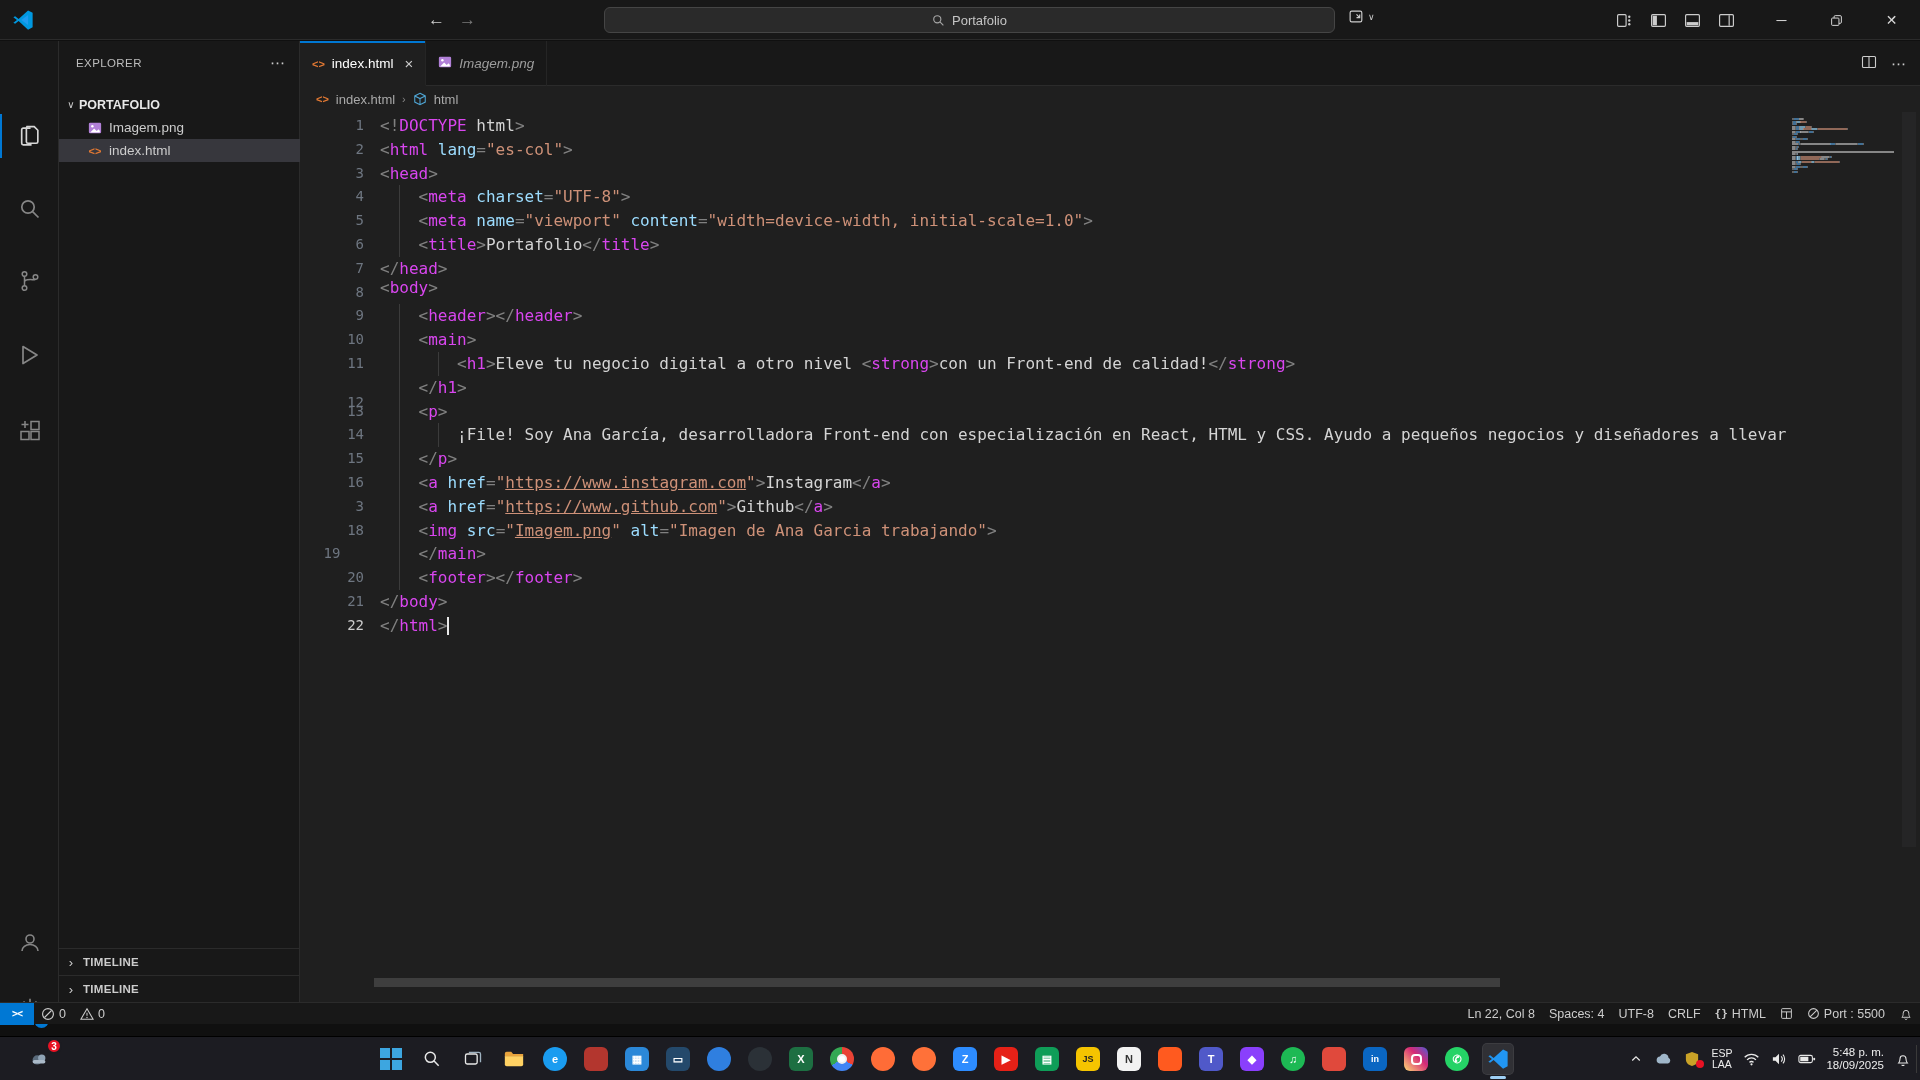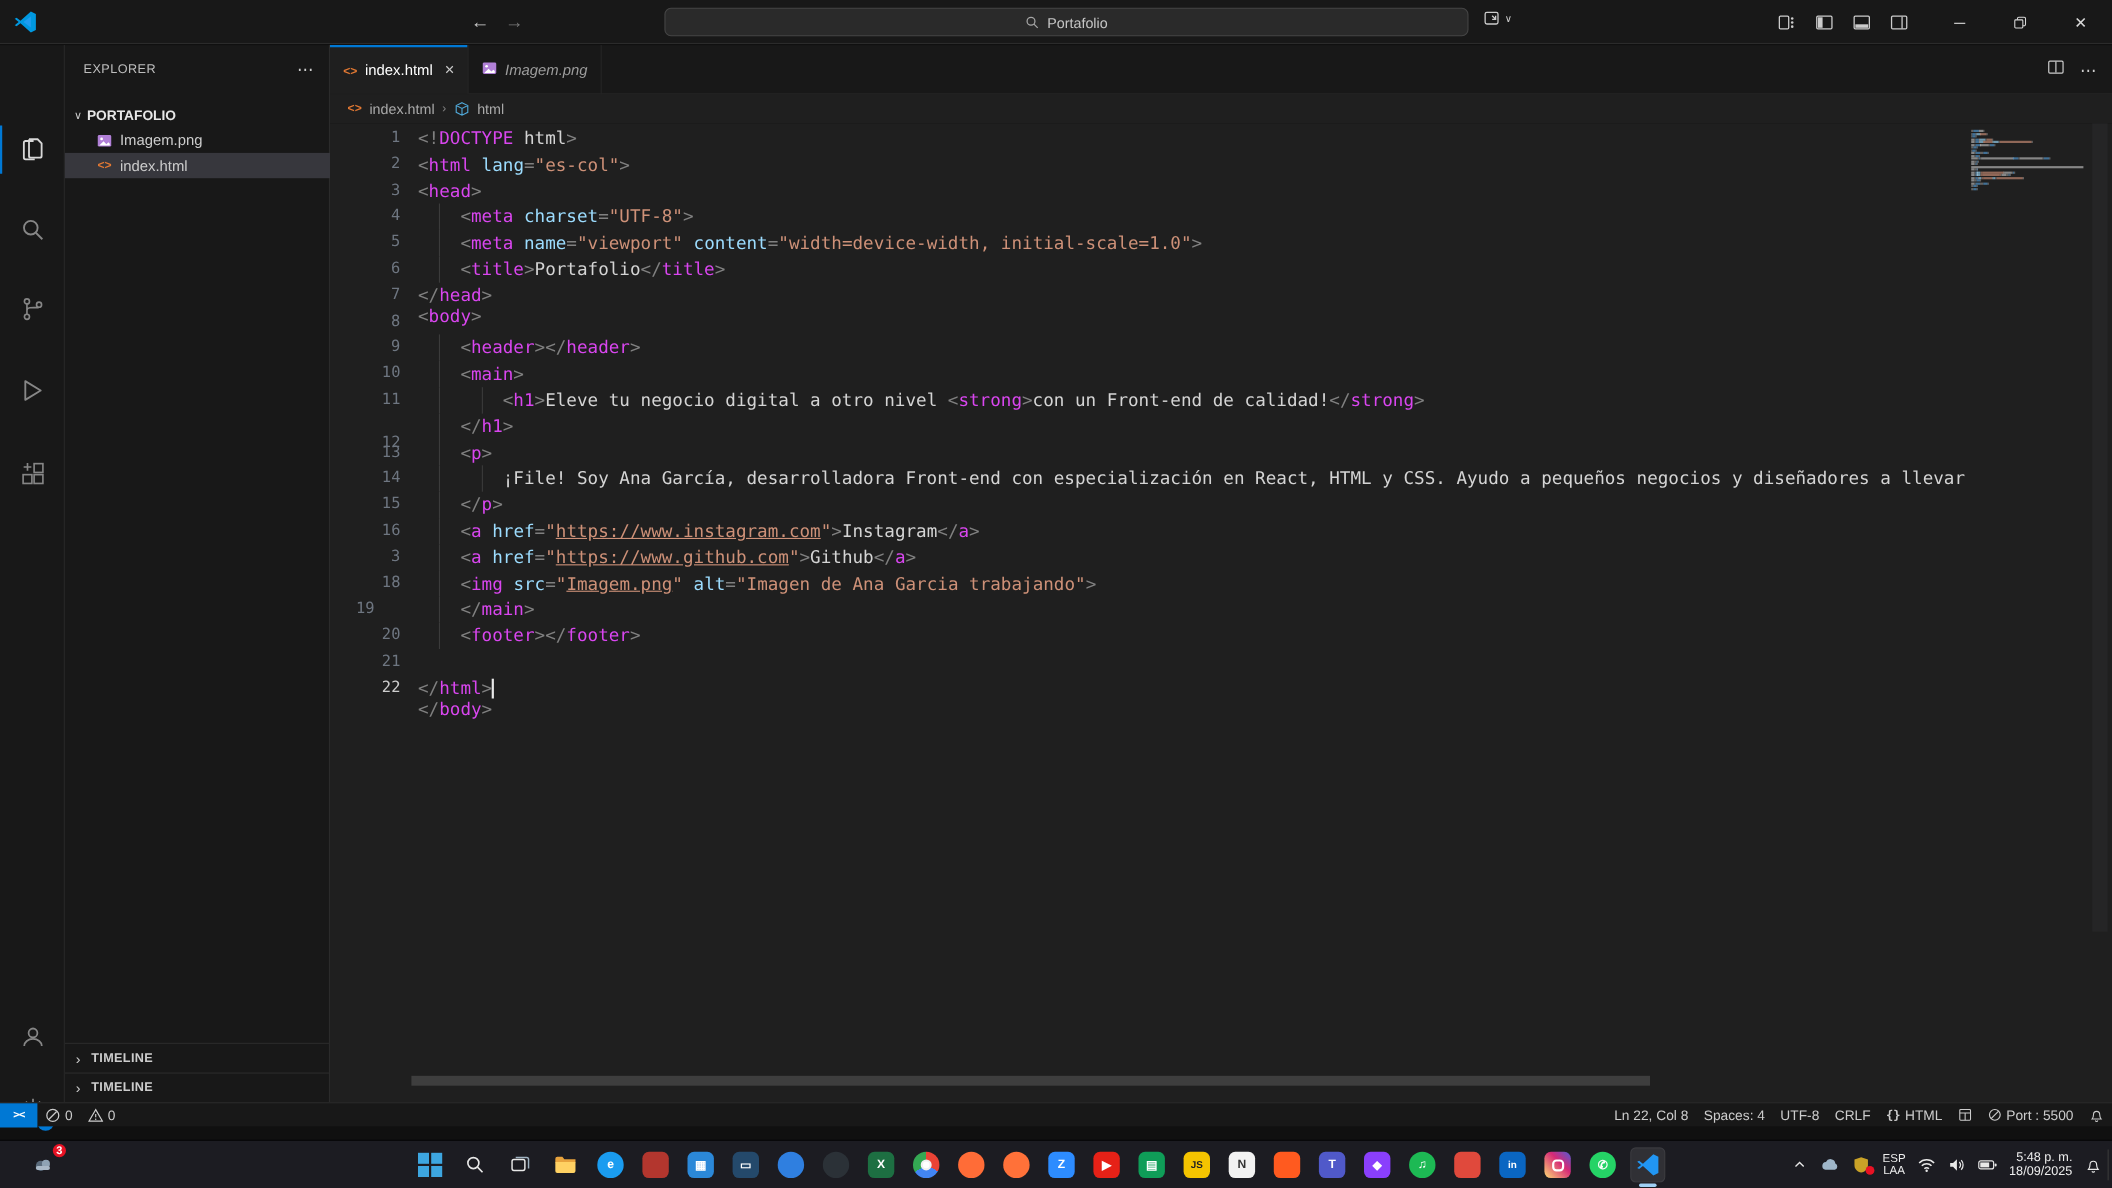--- a/index.html
+++ b/index.html
@@ -336,21 +336,21 @@
         <div class="gutter-num" style="top: 406.6px;">18</div>
         <div class="guide" style="left: 99px; top: 406.6px; height: 23.8px;"></div>
         <div class="code-line" style="top: 406.6px;"><span class="txt">    </span><span class="pun">&lt;</span><span class="tag">img</span><span class="txt"> </span><span class="attr">src</span><span class="pun">=</span><span class="str">"</span><span class="link">Imagem.png</span><span class="str">"</span><span class="txt"> </span><span class="attr">alt</span><span class="pun">=</span><span class="str">"Imagen de Ana Garcia trabajando"</span><span class="pun">&gt;</span></div>
         <div class="gutter-num" style="top: 430.4px; text-align: center;">19</div>
         <div class="guide" style="left: 99px; top: 430.4px; height: 23.8px;"></div>
         <div class="code-line" style="top: 430.4px;"><span class="txt">    </span><span class="pun">&lt;/</span><span class="tag">main</span><span class="pun">&gt;</span></div>
         <div class="gutter-num" style="top: 454.2px;">20</div>
         <div class="guide" style="left: 99px; top: 454.2px; height: 23.8px;"></div>
         <div class="code-line" style="top: 454.2px;"><span class="txt">    </span><span class="pun">&lt;</span><span class="tag">footer</span><span class="pun">&gt;&lt;/</span><span class="tag">footer</span><span class="pun">&gt;</span></div>
         <div class="gutter-num" style="top: 478px;">21</div>
-        <div class="code-line" style="top: 478px; margin-top: 43px;"><span class="pun">&lt;/</span><span class="tag">body</span><span class="pun">&gt;</span></div>
+        <div class="code-line" style="top: 478px;"><span class="pun">&lt;/</span><span class="tag">body</span><span class="pun">&gt;</span></div>
         <div class="gutter-num cur" style="top: 501.8px;">22</div>
         <div class="code-line" style="top: 501.8px;"><span class="pun">&lt;/</span><span class="tag">html</span><span class="pun">&gt;</span><span class="cursor"></span></div>
       </div>
     <div id="minimap">
         <div class="mm-seg" style="left: 4px; top: 6px; width: 1.5px; background: rgb(138, 138, 138);"></div>
         <div class="mm-seg" style="left: 5.5px; top: 6px; width: 5.25px; background: rgb(86, 156, 214);"></div>
         <div class="mm-seg" style="left: 10.75px; top: 6px; width: 3.75px; background: rgb(191, 191, 191);"></div>
         <div class="mm-seg" style="left: 14.5px; top: 6px; width: 0.75px; background: rgb(138, 138, 138);"></div>
         <div class="mm-seg" style="left: 4px; top: 8.5px; width: 0.75px; background: rgb(138, 138, 138);"></div>
         <div class="mm-seg" style="left: 4.75px; top: 8.5px; width: 3px; background: rgb(86, 156, 214);"></div>

